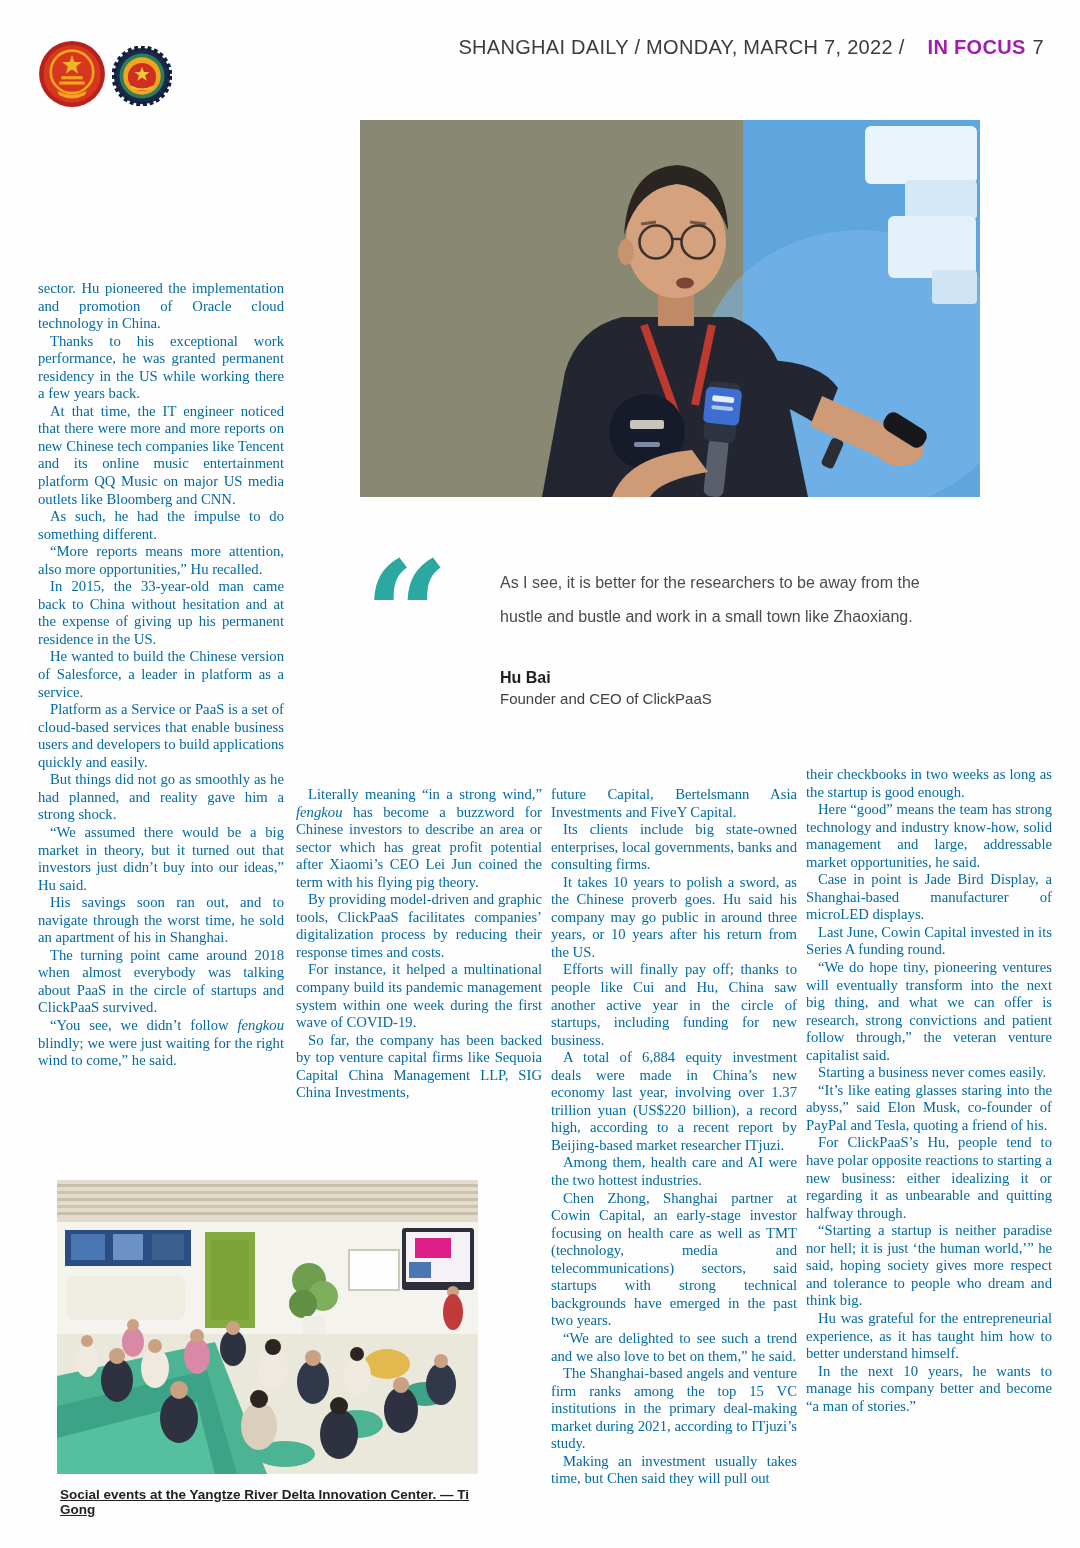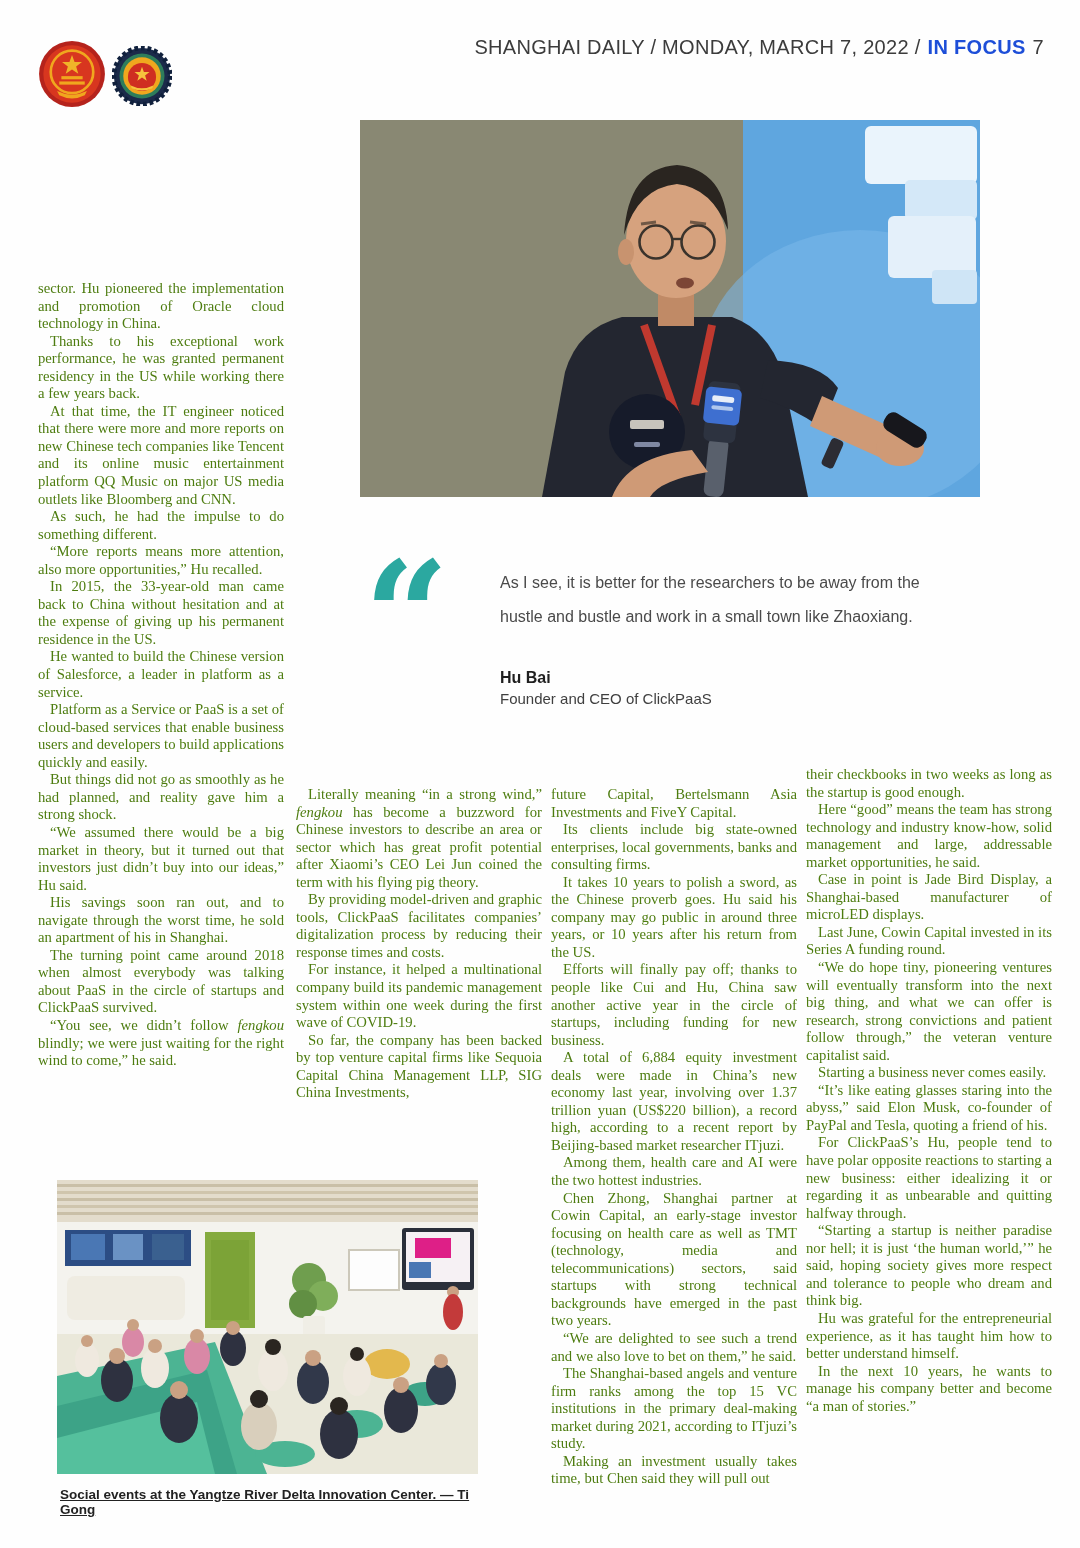--- a/index.html
+++ b/index.html
@@ -3,42 +3,42 @@
 <meta charset="utf-8">
 <style>
   * { margin:0; padding:0; box-sizing:border-box; }
   html,body { width:1080px; height:1548px; }
   body { background:#ffffff; font-family:"Liberation Serif", serif; color:#1d1d1d; position:relative; overflow:hidden; }
 
   .page { position:absolute; inset:0; background:#fefefe; }
 
   .masthead { position:absolute; top:36px; right:36px; font-family:"Liberation Sans", sans-serif;
               font-size:20px; color:#3c3c3c; letter-spacing:.3px; white-space:nowrap; }
-  .masthead .section { font-weight:700; color:#1d4ed8; margin-left:7px; }
+  .masthead .section { font-weight:700; color:#a21caf; margin-left:23px; }
   .masthead .pg { margin-left:7px; color:#3c3c3c; }
 
   .emblem { position:absolute; }
   #emblem-national { left:38px; top:40px; width:68px; height:68px; }
   #emblem-cppcc   { left:112px; top:46px; width:60px; height:60px; }
 
   .main-photo { position:absolute; left:360px; top:120px; width:620px; height:377px; }
   .main-photo svg { display:block; width:100%; height:100%; }
 
   .quote-mark { position:absolute; left:364px; top:542px; font-size:148px; line-height:1;
                 color:#2ba8a0; font-family:"DejaVu Serif", serif; font-weight:bold; }
   .quote-text { position:absolute; left:500px; top:566px; width:425px;
                 font-family:"Liberation Sans", sans-serif; font-size:16px; line-height:33.5px;
                 color:#4a4a4a; font-weight:400; }
   .quote-author { position:absolute; left:500px; top:669px; font-family:"Liberation Sans", sans-serif;
                   font-size:16px; font-weight:700; color:#1f1f1f; }
   .quote-role { position:absolute; left:500px; top:690px; font-family:"Liberation Sans", sans-serif;
                 font-size:15px; color:#3f3f3f; }
 
   .col { position:absolute; width:246px; font-size:14.7px; line-height:17.55px;
-         text-align:justify; color:#4d7c0f; }
+         text-align:justify; color:#0369a1; }
   .col p { text-indent:12px; }
   .col.cont p:first-child { text-indent:0; }
   #col1 { left:38px;  top:280px; }
   #col2 { left:296px; top:786px; }
   #col3 { left:551px; top:786px; }
   #col4 { left:806px; top:766px; }
 
   .bottom-photo { position:absolute; left:57px; top:1180px; width:421px; height:294px; }
   .bottom-photo svg { display:block; width:100%; height:100%; }
   .caption { position:absolute; left:60px; top:1487px; width:440px;

